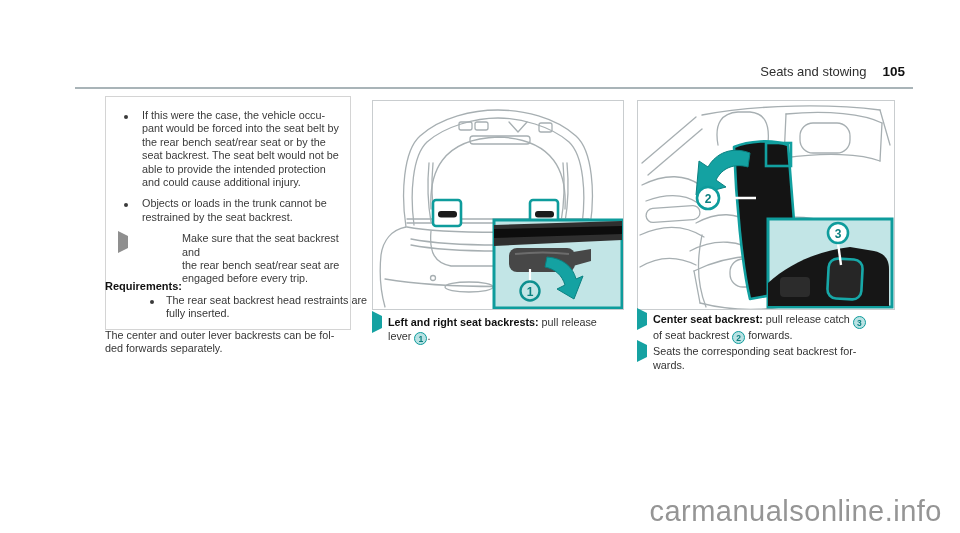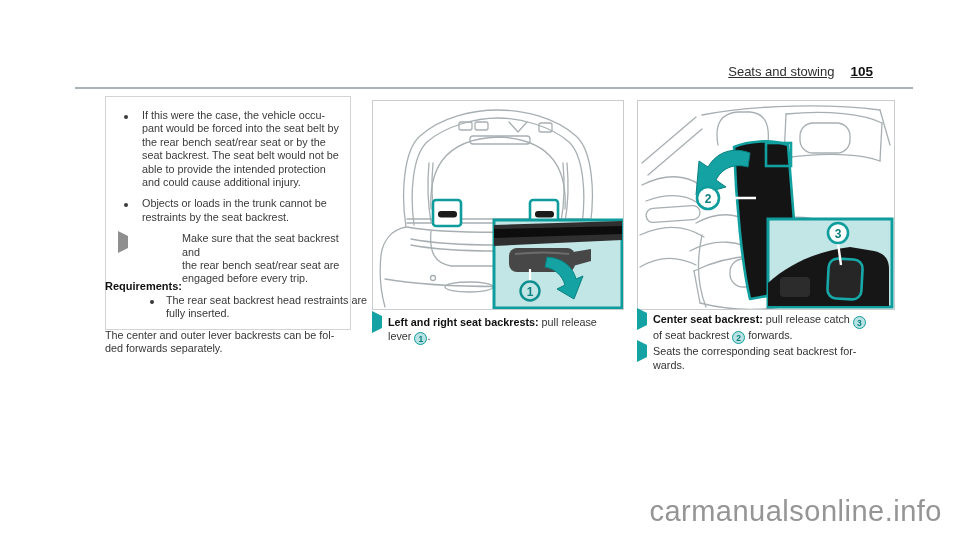--- a/index.html
+++ b/index.html
@@ -1,21 +1,21 @@
 <!DOCTYPE html>
 <html><head>
 <meta charset="utf-8">
 <style>
   * { margin:0; padding:0; box-sizing:border-box; }
   html,body { background:#ffffff; }
   body { font-family:"Liberation Sans", sans-serif; color:#363636; }
   #canvas { position:relative; width:960px; height:533px; background:#ffffff; overflow:hidden; }
 
   
-  .hdr { position:absolute; top:64px; right:87px; font-size:13px; color:#2e2e2e; white-space:nowrap;text-decoration:underline; }
+  .hdr { position:absolute; top:64px; right:55px; font-size:13px; color:#2e2e2e; white-space:nowrap; }
   .hdr .pageno { font-weight:bold; font-size:13.5px; margin-left:16px; color:#111; }
   .hdr-rule { position:absolute; top:87px; left:75px; width:838px; height:2px; background:#a9b4b8; }
 
   
   .note-box { position:absolute; left:105px; top:96px; width:246px; border:1px solid #d4d4d4; background:#fff;
               padding:12px 8px 28px 12px; font-size:10.8px; line-height:13.4px; color:#3a3a3a; }
   .nb-item { display:flex; margin-bottom:8px; }
   .nb-item:last-child { margin-bottom:15px;gap:48px; }
   .nb-marker-col { width:24px; flex:none; padding-top:4px; }
   .dot { display:block; width:4px; height:4px; border-radius:50%; background:#3a3a3a; margin:2px 0 0 6px; }
@@ -77,21 +77,21 @@
 the rear bench seat/rear seat or by the
 seat backrest. The seat belt would not be
 able to provide the intended protection
 and could cause additional injury.</span>
     </div>
     <div class="nb-item">
       <span class="nb-marker-col">
           <span class="dot"></span>
         </span>
       <span class="pre">Objects or loads in the trunk cannot be
-restraints by the seat backrest.</span>
+restrained by the seat backrest.</span>
     </div>
     <div class="nb-item">
       <span class="nb-marker-col amark gray"><span class="tri"></span><span class="bar"></span></span>
       <span class="pre">Make sure that the seat backrest and
 the rear bench seat/rear seat are
 engaged before every trip.</span>
     </div>
   </div>
 
   <div class="reqs">

